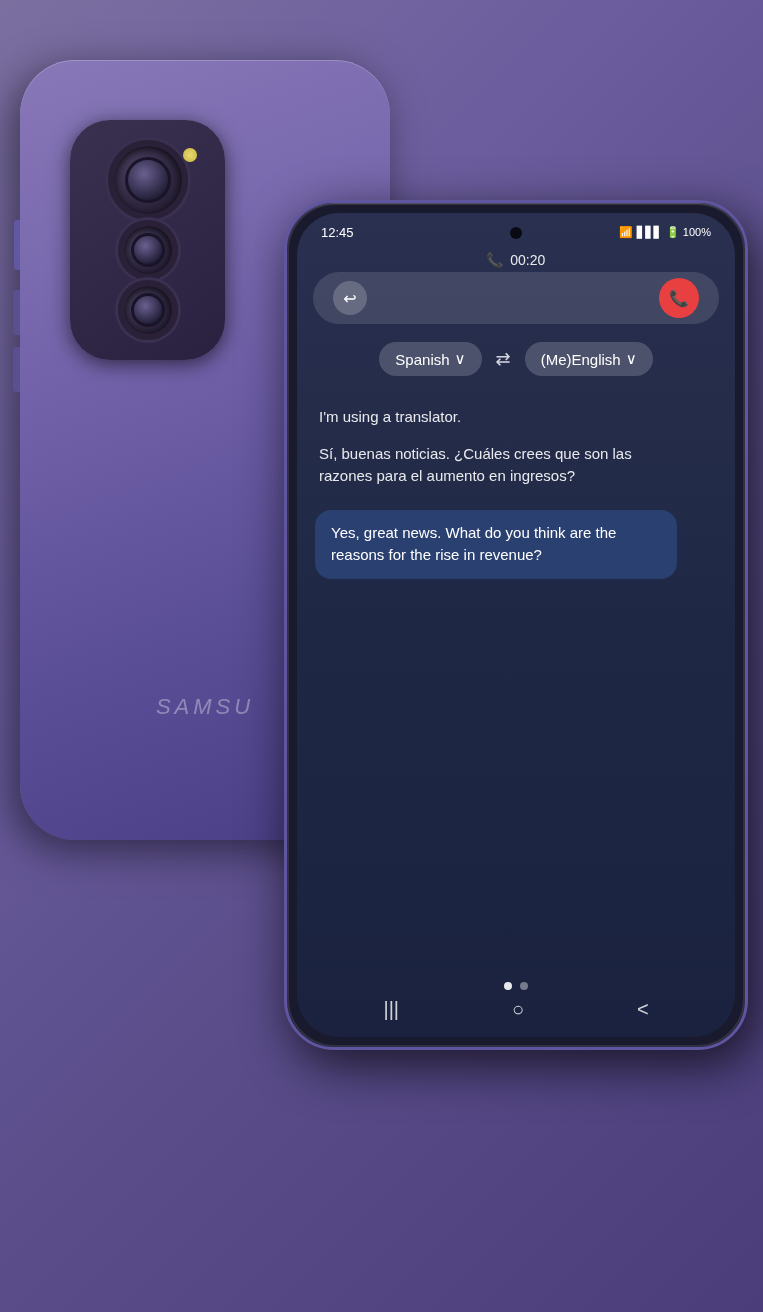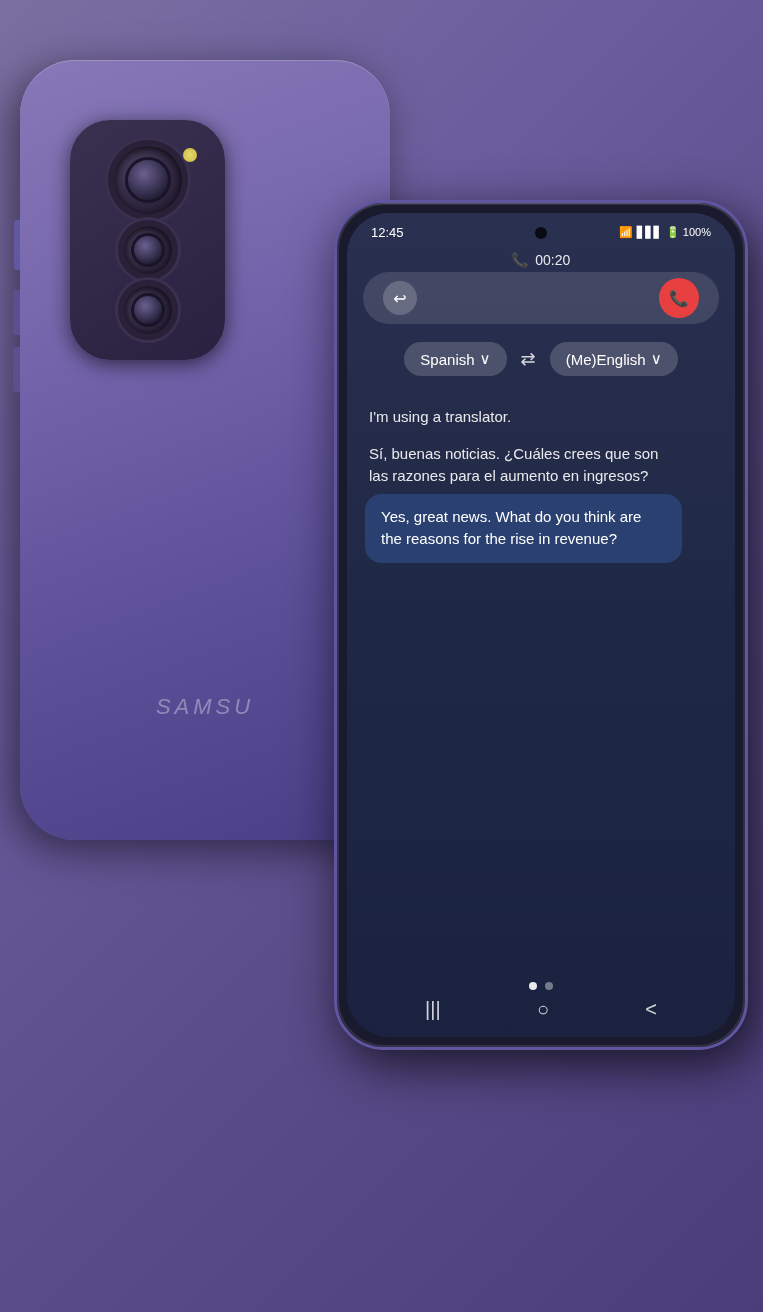--- a/index.html
+++ b/index.html
@@ -131,21 +131,21 @@
       height: 45px;
       background: #5a5090;
       border-radius: 3px 0 0 3px;
     }
 
     
     .phone-front {
       position: absolute;
       right: 15px;
       top: 200px;
-      width: 414px;
+      width: 464px;
       height: 850px;
       background: #1a1a2e;
       border-radius: 50px;
       box-shadow: 8px 15px 50px rgba(0,0,0,0.7), inset 0 1px 0 rgba(255,255,255,0.15);
       border: 3px solid #6055a0;
       overflow: hidden;
     }
 
     .phone-front-border {
       position: absolute;
@@ -324,21 +324,21 @@
       color: white;
       font-size: 15px;
       line-height: 1.5;
       align-self: flex-start;
       max-width: 90%;
     }
 
     .msg-group {
       display: flex;
       flex-direction: column;
-      gap: 4px;
+      gap: 20px;
     }
 
     
     .nav-bar {
       padding: 10px 0 16px;
       display: flex;
       flex-direction: column;
       align-items: center;
       gap: 8px;
     }

